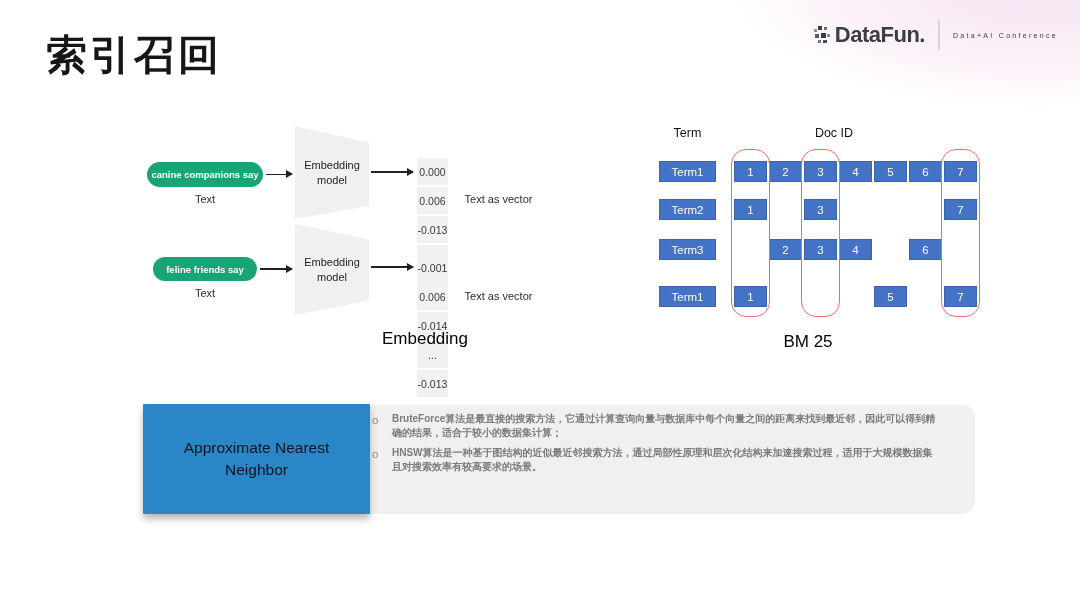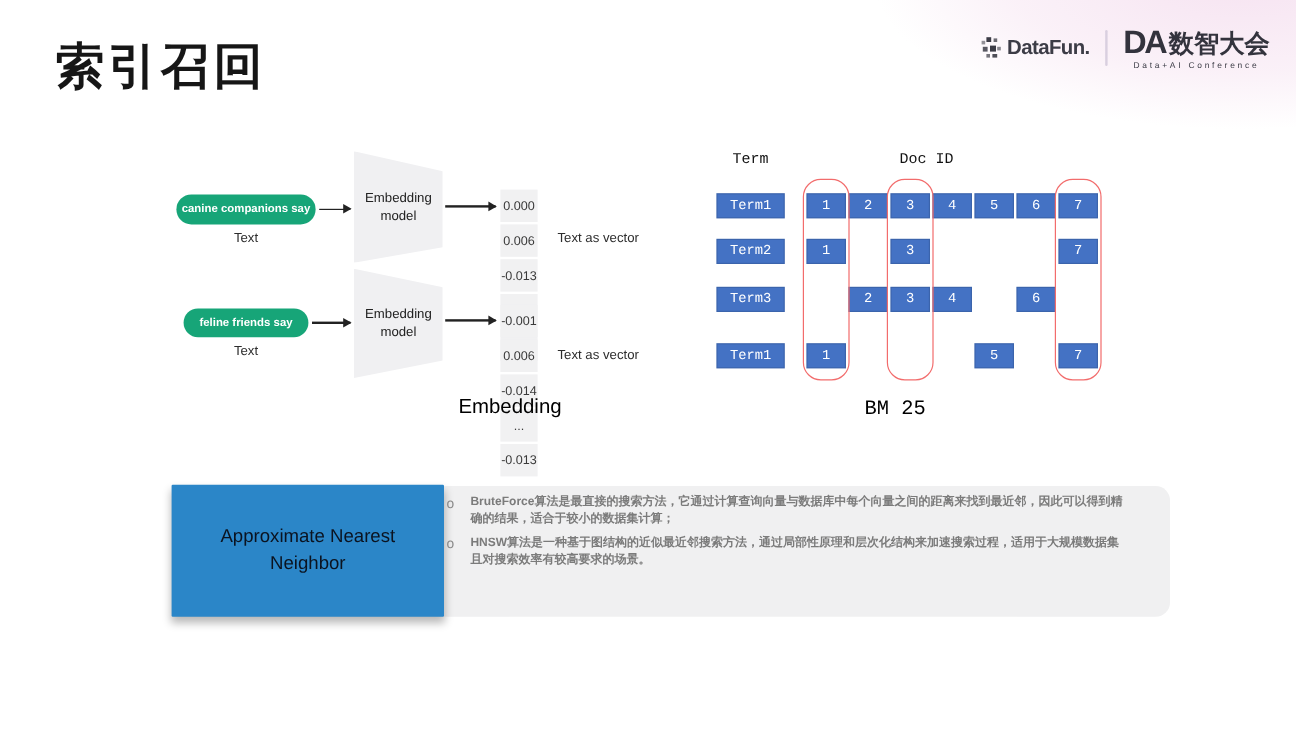--- a/index.html
+++ b/index.html
@@ -7,21 +7,21 @@
     position:relative;width:1080px;height:608px;overflow:hidden;
     font-family:"Liberation Sans","DejaVu Sans",sans-serif;
     background:
       radial-gradient(ellipse 430px 175px at 96% -3%, #f6e3f1 0%, rgba(246,227,241,.5) 45%, rgba(255,255,255,0) 72%),
       #ffffff;
   }
   
   .slide-title{position:absolute;left:46px;top:28px;font-size:41px;font-weight:600;color:#161616;letter-spacing:3px;}
   .brand{position:absolute;right:22px;top:20px;display:flex;align-items:center;gap:13px;}
   .datafun{display:flex;align-items:center;gap:4px;color:#3c3c46;}
-  .df-text{font-size:17px;font-weight:700;letter-spacing:-.5px;}
+  .df-text{font-size:22px;font-weight:700;letter-spacing:-.5px;}
   .brand-divider{width:2px;height:30px;background:#d9cfdf;border-radius:1px;}
   .da-block{display:flex;flex-direction:column;align-items:center;color:#33333d;}
   .da-row{display:flex;align-items:center;gap:3px;}
   .da-mark{font-size:27px;font-weight:800;letter-spacing:-2px;}
   .da-cn{font-size:21px;font-weight:700;}
   .da-sub{font-size:7px;letter-spacing:2.3px;margin-top:1px;color:#3c3c46;}
   
   .embed-diagram{position:absolute;left:140px;top:120px;width:470px;height:240px;}
   .pill{position:absolute;background:#17a578;color:#fff;font-weight:700;font-size:9.5px;
         border-radius:13px;display:flex;align-items:center;justify-content:center;white-space:nowrap;}
@@ -45,21 +45,21 @@
   .vec-row{position:absolute;display:flex;gap:2px;flex-direction:column;}
   .vec-row-1{left:277px;top:38px;}
   .vec-row-2{left:277px;top:134px;}
   .vec-cell{width:31px;height:27px;background:#f1f1f2;display:flex;align-items:center;justify-content:center;
         font-size:10.5px;color:#3a3a3a;}
   .vec-label{position:absolute;font-size:11px;color:#2d2d2d;text-align:center;width:163px;left:277px;}
   .vec-label-1{top:73px;}
   .vec-label-2{top:170px;}
   .embed-caption{position:absolute;left:215px;top:209px;width:140px;text-align:center;font-size:17px;color:#000;}
   
-  .bm25-diagram{position:absolute;left:574px;top:120px;width:380px;height:245px;font-family:Liberation Mono, monospace;}
+  .bm25-diagram{position:absolute;left:636px;top:120px;width:380px;height:245px;}
   .bm-header{position:absolute;top:6px;font-size:12.5px;color:#111;text-align:center;font-weight:500;}
   .bm-header-term{left:23px;width:57px;}
   .bm-header-doc{left:148px;width:100px;}
   .bm-term{position:absolute;left:23px;width:57px;height:21px;background:#4472c4;border:1px solid rgba(0,0,0,.12);
         color:#fff;font-size:11.5px;display:flex;align-items:center;justify-content:center;box-sizing:border-box;}
   .bm-cell{position:absolute;width:33px;height:21px;background:#4472c4;border:1px solid rgba(0,0,0,.12);
         color:#fff;font-size:11.5px;display:flex;align-items:center;justify-content:center;box-sizing:border-box;}
   .bm-pill{position:absolute;top:29px;height:168px;width:39px;border:1.5px solid #f26c6c;border-radius:15px;
         box-sizing:border-box;pointer-events:none;}
   .bm-caption{position:absolute;left:112px;top:212px;width:120px;text-align:center;font-size:17px;color:#000;}
@@ -93,24 +93,20 @@
             <rect x="14" y="9" width="3" height="3" opacity=".6"></rect>
             <rect x="5" y="15" width="3" height="3" opacity=".7"></rect>
             <rect x="10" y="15" width="4" height="3" opacity=".9"></rect>
           </g>
         </svg>
       </span>
       <span class="df-text">DataFun.</span>
     </div>
     <div class="brand-divider"></div>
     <div class="da-block">
-      <div class="da-row">
-        <span class="da-mark">DA</span>
-        <span class="da-cn">数智大会</span>
-      </div>
       <span class="da-sub">Data+AI Conference</span>
     </div>
   </div>
 
   <div class="embed-diagram">
     <div class="pill pill-1">canine companions say</div>
     <div class="io-label text-label-1">Text</div>
     <div class="arrow arr-1"></div>
     <div class="trap trap-1">
       <span>Embedding model</span>

